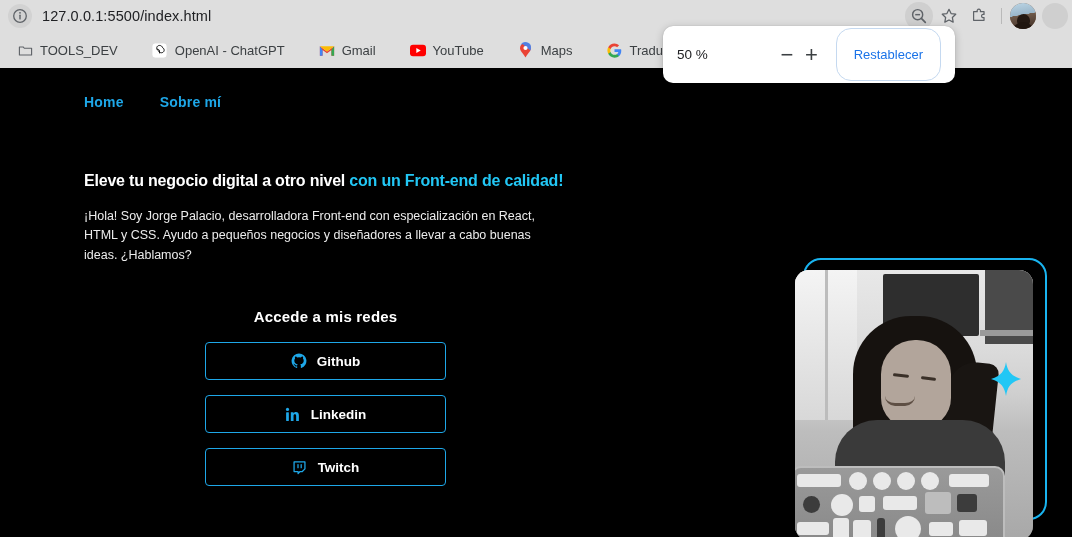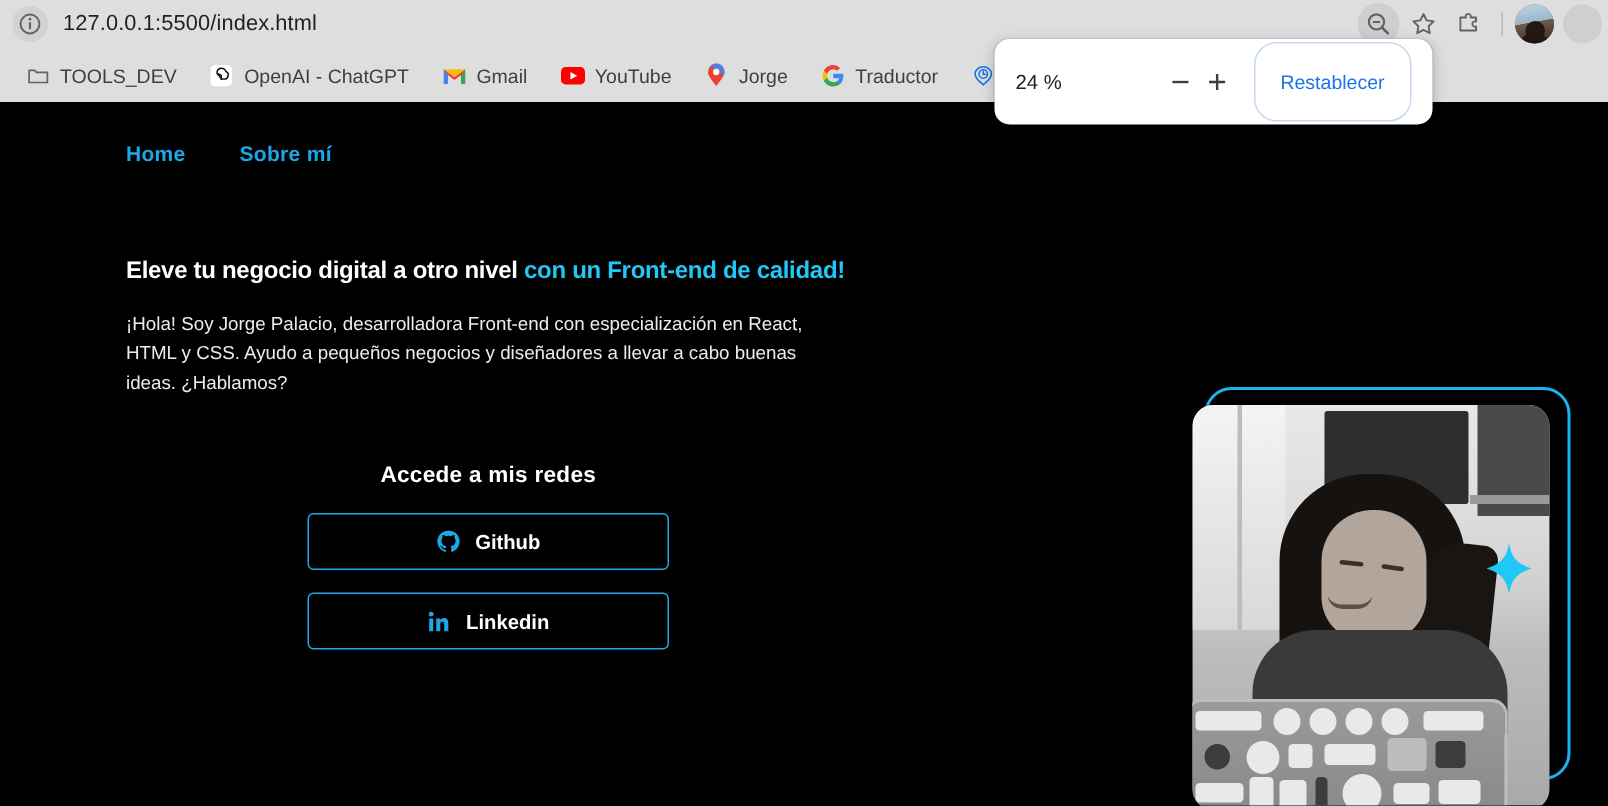--- a/index.html
+++ b/index.html
@@ -28,21 +28,21 @@
   .omni-right { margin-left:auto; display:flex; align-items:center; gap:2px; padding-right:4px; }
   .icon-btn { width:28px; height:28px; display:flex; align-items:center; justify-content:center; border-radius:50%; }
   .icon-btn.active { background:#cfcfcf; }
   .divider-v { width:1px; height:16px; background:#b9b9b9; margin:0 6px; }
   .avatar-btn { width:26px; height:26px; border-radius:50%; overflow:hidden; position:relative; background:#8a6a52; }
   .avatar-btn .sky { position:absolute; inset:0; background:linear-gradient(170deg,#bcd6e6 0%, #9ab6c9 45%, #6f5a4a 46%, #3b2a22 100%); }
   .avatar-btn .head { position:absolute; left:50%; top:42%; width:13px; height:13px; margin-left:-6.5px; border-radius:50% 50% 45% 45%; background:#241912; }
   .avatar-btn .body { position:absolute; left:50%; top:72%; width:22px; height:14px; margin-left:-11px; border-radius:11px 11px 0 0; background:#20160f; }
   .end-pill { width:26px; height:26px; border-radius:50%; background:#cfcfcf; margin-left:4px; }
 
-  .bm-row { position:absolute; top:32px; left:0; width:1072px; height:36px; display:flex; align-items:center; padding-left:8px; gap:4px; }
+  .bm-row { position:absolute; top:32px; left:0; width:1072px; height:36px; display:flex; align-items:center; padding-left:8px; gap:16px; }
   .bm { display:flex; align-items:center; gap:7px; padding:4px 9px; border-radius:4px; white-space:nowrap; }
   .bm-label { font-size:13px; color:#3c4043; }
   .bm-ico { width:16px; height:16px; display:flex; align-items:center; justify-content:center; flex:0 0 auto; }
 
   
   .zoom-bubble {
     position:absolute; left:663px; top:26px; width:292px; height:57px;
     background:#fff; border-radius:10px;
     box-shadow:0 2px 9px rgba(0,0,0,.22), 0 0 1px rgba(0,0,0,.25);
     display:flex; align-items:center; padding:0 14px; z-index:20;
@@ -222,21 +222,21 @@
       </div>
 
       <div class="bm">
         <span class="bm-ico">
           <svg width="13" height="16" viewBox="0 0 13 16">
             <path d="M6.5 15.4C10 10.5 12 8.5 12 6.1A5.5 5.5 0 001 6.1c0 2.4 2 4.4 5.5 9.3z" fill="#ea4335"></path>
             <path d="M1.6 3.2A5.5 5.5 0 0112 6.1c0 .8-.2 1.5-.6 2.3L3.5 2z" fill="#4285f4" opacity=".9"></path>
             <circle cx="6.5" cy="6" r="2.1" fill="#ffffff"></circle>
           </svg>
         </span>
-        <span class="bm-label">Jorge</span>
+        <span class="bm-label">Maps</span>
       </div>
 
       <div class="bm">
         <span class="bm-ico">
           <svg width="15" height="15" viewBox="0 0 16 16">
             <path d="M15.2 8.2c0-.6 0-1.1-.2-1.6H8v3.1h4.1a3.5 3.5 0 01-1.5 2.3v1.9h2.4c1.4-1.3 2.2-3.2 2.2-5.7z" fill="#4285f4"></path>
             <path d="M8 15.6c2 0 3.7-.7 4.9-1.8l-2.4-1.9c-.7.5-1.5.7-2.5.7-1.9 0-3.6-1.3-4.2-3.1H1.3v2C2.5 13.9 5 15.6 8 15.6z" fill="#34a853"></path>
             <path d="M3.8 9.5a4.6 4.6 0 010-3V4.5H1.3a7.6 7.6 0 000 6.9z" fill="#fbbc04"></path>
             <path d="M8 3.4c1.1 0 2.1.4 2.8 1.1l2.1-2.1A7.3 7.3 0 008 .4C5 .4 2.5 2.1 1.3 4.5l2.5 2C4.4 4.7 6.1 3.4 8 3.4z" fill="#ea4335"></path>
           </svg>
@@ -251,21 +251,21 @@
             <circle cx="8" cy="6.8" r="3" fill="none" stroke="#1a73e8" stroke-width="1.1"></circle>
             <path d="M8 5v2h1.6" fill="none" stroke="#1a73e8" stroke-width="1.1" stroke-linecap="round"></path>
           </svg>
         </span>
         <span class="bm-label">Calendario 2024</span>
       </div>
     </div>
   </div>
 
   <div class="zoom-bubble">
-    <div class="zoom-val">24 %</div>
+    <div class="zoom-val">50 %</div>
     <div class="zoom-minus">−</div>
     <div class="zoom-plus">+</div>
     <div class="zoom-reset">Restablecer</div>
   </div>
 
   <div class="page">
 
     <div class="nav">
       <a href="#">Home</a>
       <a href="#">Sobre mí</a>
@@ -292,20 +292,30 @@
         <span class="sico">
           <svg width="15" height="15" viewBox="0 0 16 16" fill="#1ea7e8">
             <rect x="1.2" y="5.6" width="2.9" height="9.2" rx=".4"></rect>
             <circle cx="2.65" cy="2.6" r="1.7"></circle>
             <path d="M6.2 5.6h2.8v1.3c.45-.8 1.4-1.5 2.75-1.5 2.2 0 3.05 1.4 3.05 3.8v5.6h-2.9V9.7c0-1.2-.43-1.9-1.45-1.9-.9 0-1.35.6-1.35 1.9v5.1H6.2z"></path>
           </svg>
         </span>
         <span>Linkedin</span>
       </div>
 
+      <div class="social-btn">
+        <span class="sico">
+          <svg width="15" height="15" viewBox="0 0 16 16" fill="none" stroke="#1ea7e8" stroke-width="1.35">
+            <path d="M2.2 2.1h11.6v7.4l-2.8 2.8H8.6l-2.1 2.1v-2.1H2.2z" stroke-linejoin="round"></path>
+            <line x1="6.4" y1="5" x2="6.4" y2="8.2" stroke-linecap="round"></line>
+            <line x1="9.8" y1="5" x2="9.8" y2="8.2" stroke-linecap="round"></line>
+          </svg>
+        </span>
+        <span>Twitch</span>
+      </div>
     </div>
 
     <div class="photo-wrap">
       <div class="photo-frame"></div>
       <div class="photo">
         <div class="ph-bgtop"></div>
         <div class="ph-winL"></div>
         <div class="ph-dark"></div>
         <div class="ph-dark2"></div>
         <div class="ph-shelf"></div>

